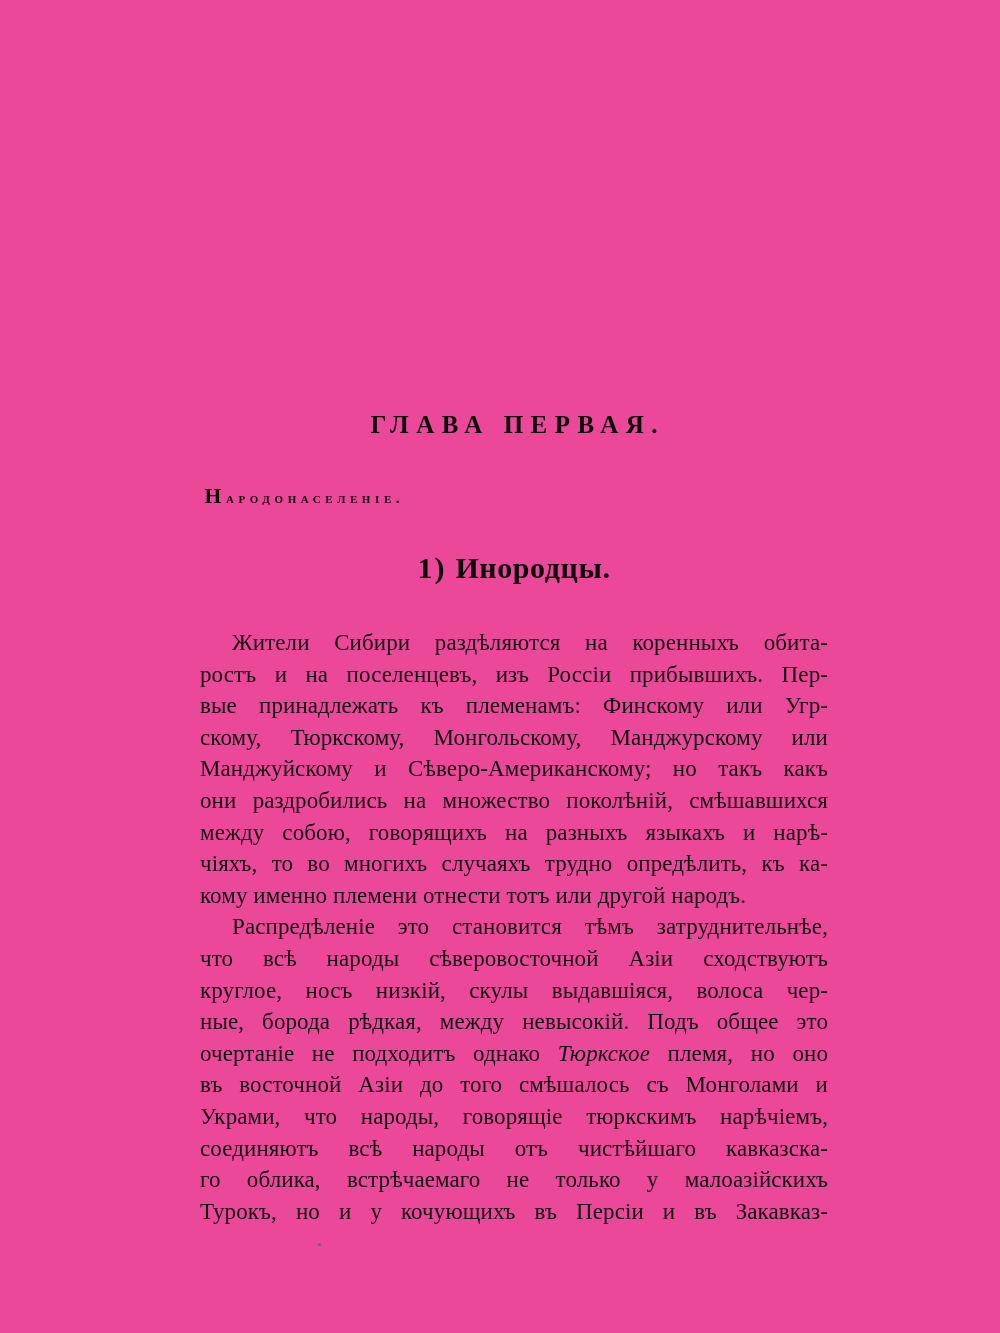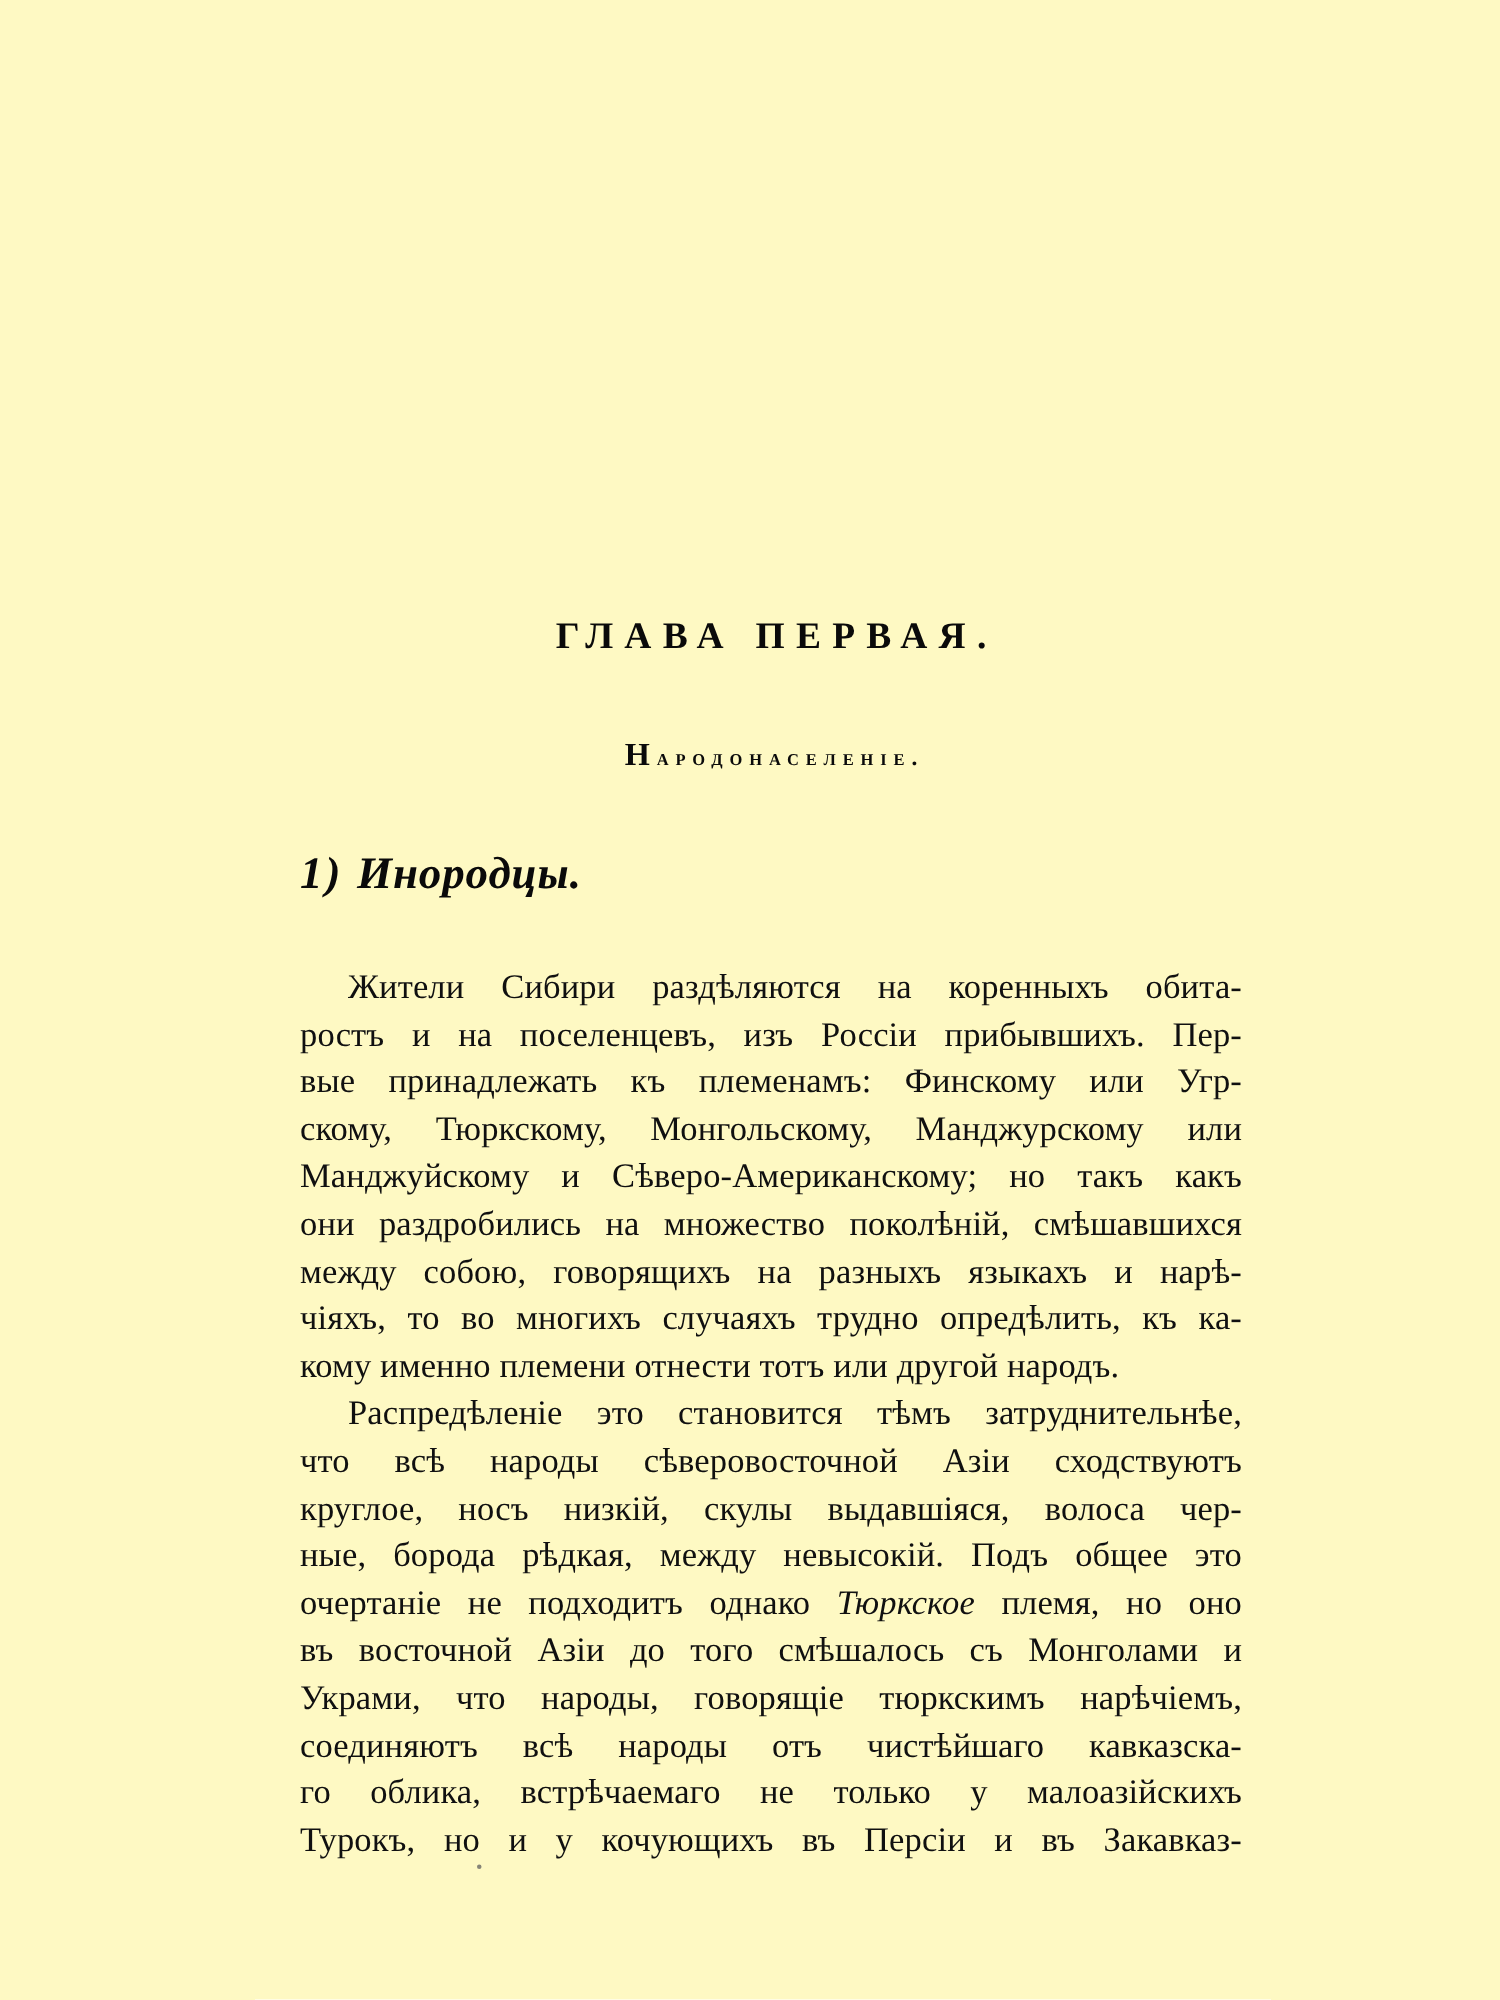--- a/index.html
+++ b/index.html
@@ -13,21 +13,21 @@
     overflow: hidden;
     font-family: "Liberation Serif", "DejaVu Serif", serif;
     color: #0d0d0d;
     -webkit-font-smoothing: antialiased;
   }
 
   .page {
     position: relative;
     width: 1000px;
     height: 1333px;
-    background: #fef9c3;
+    background: #ec4899;
   }
 
   
   .textblock {
     position: absolute;
     left: 200px;
     top: 398px;
     width: 628px;
   }
 
@@ -39,45 +39,45 @@
     letter-spacing: 7.5px;
     text-indent: 7.5px;
     line-height: 34px;
     margin: 0;
     padding-top: 10px;
     color: #0a0a0a;
   }
 
   
   .section-heading {
-    text-align: center;
+    text-align: left;
     font-weight: 700;
     font-size: 15.5px;
     letter-spacing: 4.6px;
     text-indent: 4.6px;
-    line-height: 34px;
+    line-height: 20px;
     margin: 0;
     padding-top: 44px;
     font-variant: small-caps;
     text-transform: lowercase;
     color: #0a0a0a;
   }
   .section-heading .lead {
     font-variant: normal;
     text-transform: none;
     font-size: 21.5px;
   }
   .section-heading .rest {
     font-variant: small-caps;
   }
 
   
   .subsection-heading {
+    text-align: center;
     font-weight: 700;
-    font-style: italic;
     font-size: 30px;
     line-height: 36px;
     margin: 0;
     padding-top: 42px;
     letter-spacing: 0.6px;
     color: #0a0a0a;
   }
   .subsection-heading .num {
     letter-spacing: 2px;
     padding-right: 9px;

